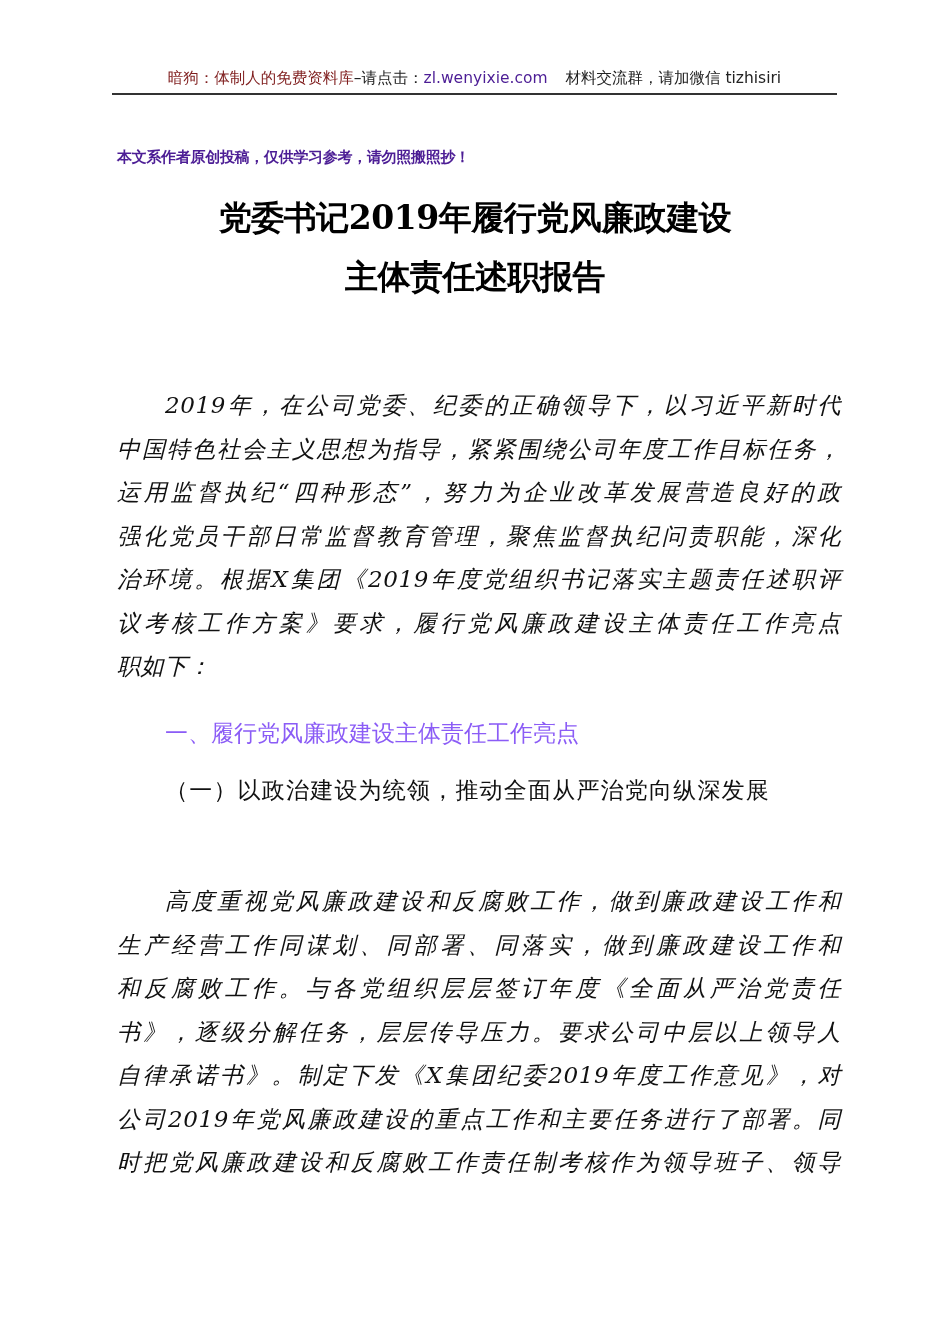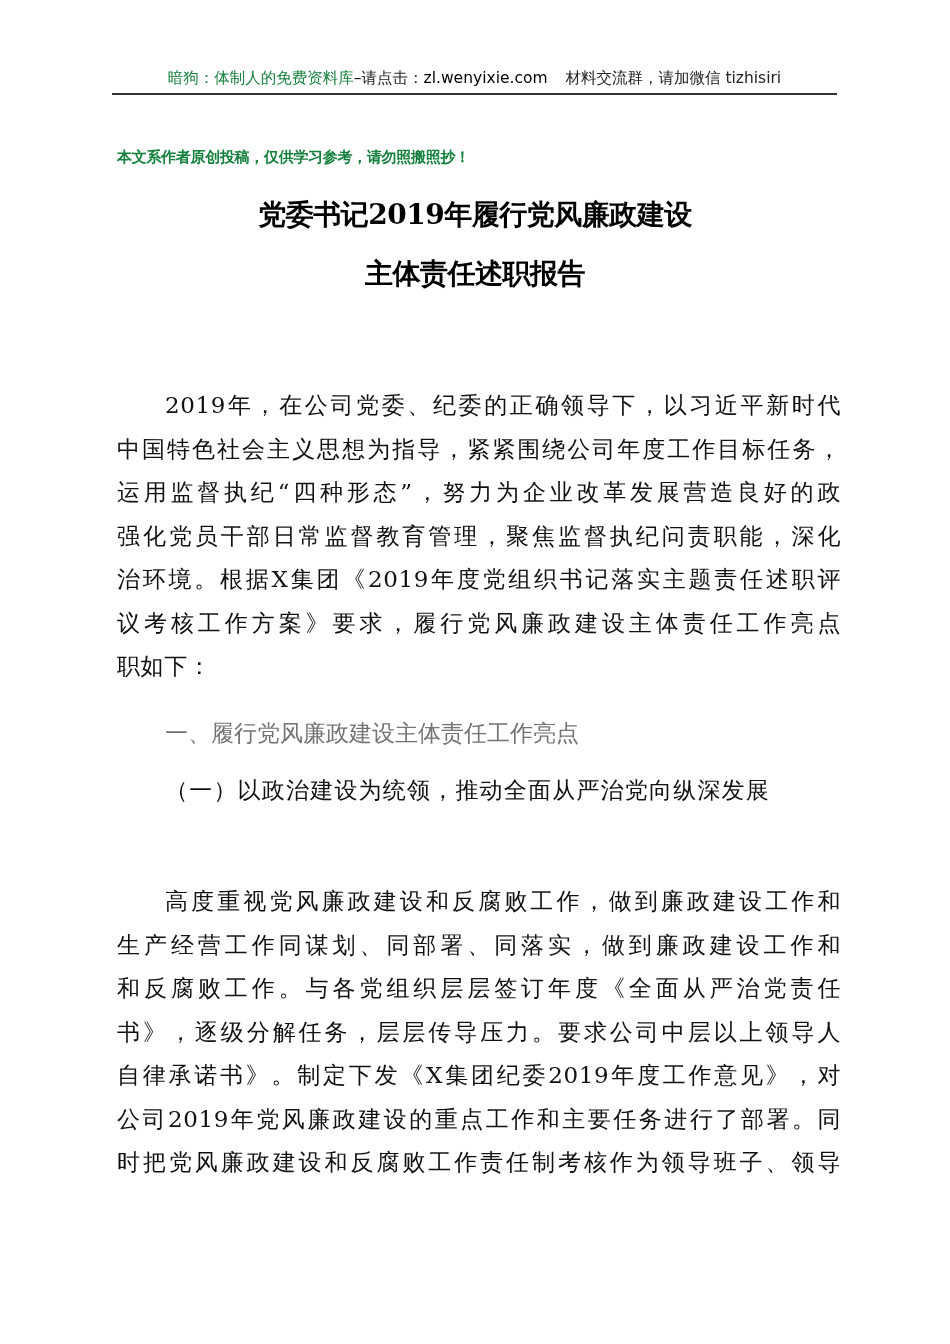--- a/index.html
+++ b/index.html
@@ -5,59 +5,59 @@
     html, body { margin: 0; padding: 0; background: #ffffff; }
     body { width: 950px; height: 1344px; position: relative; overflow: hidden; }
     .page { position: absolute; left: 0; top: 0; width: 950px; height: 1344px; background: #ffffff; }
 
     .header {
       position: absolute; left: 112px; top: 66px; width: 725px; height: 24px;
       text-align: center; white-space: nowrap;
       font-family: "DejaVu Sans", "Liberation Sans", sans-serif;
       font-size: 15.5px; line-height: 24px; color: #222222;
     }
-    .header .red { color: #15803d; text-align: right; }
-    .header .blue { color: #000000; }
+    .header .red { color: #7f1d1d; text-align: right; }
+    .header .blue { color: #4c1d95; }
     .header .gap { display: inline-block; width: 18px; }
     .header-rule {
       position: absolute; left: 112px; top: 93px; width: 725px; height: 0;
       border-top: 2px solid #333333;
     }
 
     .notice {
       position: absolute; left: 117px; top: 146px;
       font-family: "DejaVu Serif", "Liberation Serif", serif;
-      font-weight: bold; font-size: 15px; line-height: 22px; color: #15803d;
+      font-weight: bold; font-size: 15px; line-height: 22px; color: #4c1d95;
       letter-spacing: -0.3px;
     }
 
     .title {
       position: absolute; left: 0; width: 950px; text-align: center;
       font-family: "DejaVu Serif", "Liberation Serif", serif;
-      font-weight: bold; font-size: 28px; color: #000;
+      font-weight: bold; font-size: 33px; color: #000;
       letter-spacing: -0.5px;
     }
     .title.l1 { top: 196px; }
     .title.l2 { top: 255px; }
 
     .body-text {
       position: absolute; left: 117px; width: 724px;
       font-family: "DejaVu Serif", "Liberation Serif", serif;
       font-size: 23px; line-height: 43.5px; color: #111;
       text-align: justify; letter-spacing: 0.6px;
     }
-    .body-text .line { display: block; white-space: nowrap; height: 43.5px; text-align-last: justify; }
+    .body-text .line { display: block; white-space: nowrap; height: 43.5px; text-align-last: justify; font-style: italic; }
     .body-text .line.last { text-align-last: left; }
     .body-text .indent { padding-left: 48px; }
 
     .p1 { top: 384px; }
     .h1 {
       position: absolute; left: 165px; top: 713px;
       font-family: "DejaVu Sans", "Liberation Sans", sans-serif;
-      font-size: 23px; line-height: 40px; color: #737373;
+      font-size: 23px; line-height: 40px; color: #8b5cf6;
     }
     .h2 {
       position: absolute; left: 165px; top: 772px;
       font-family: Liberation Mono, monospace;
       font-size: 23px; line-height: 40px; color: #111; letter-spacing: 1.2px;
     }
     .p2 { top: 880px; }
   </style>
 </head>
 <body>

